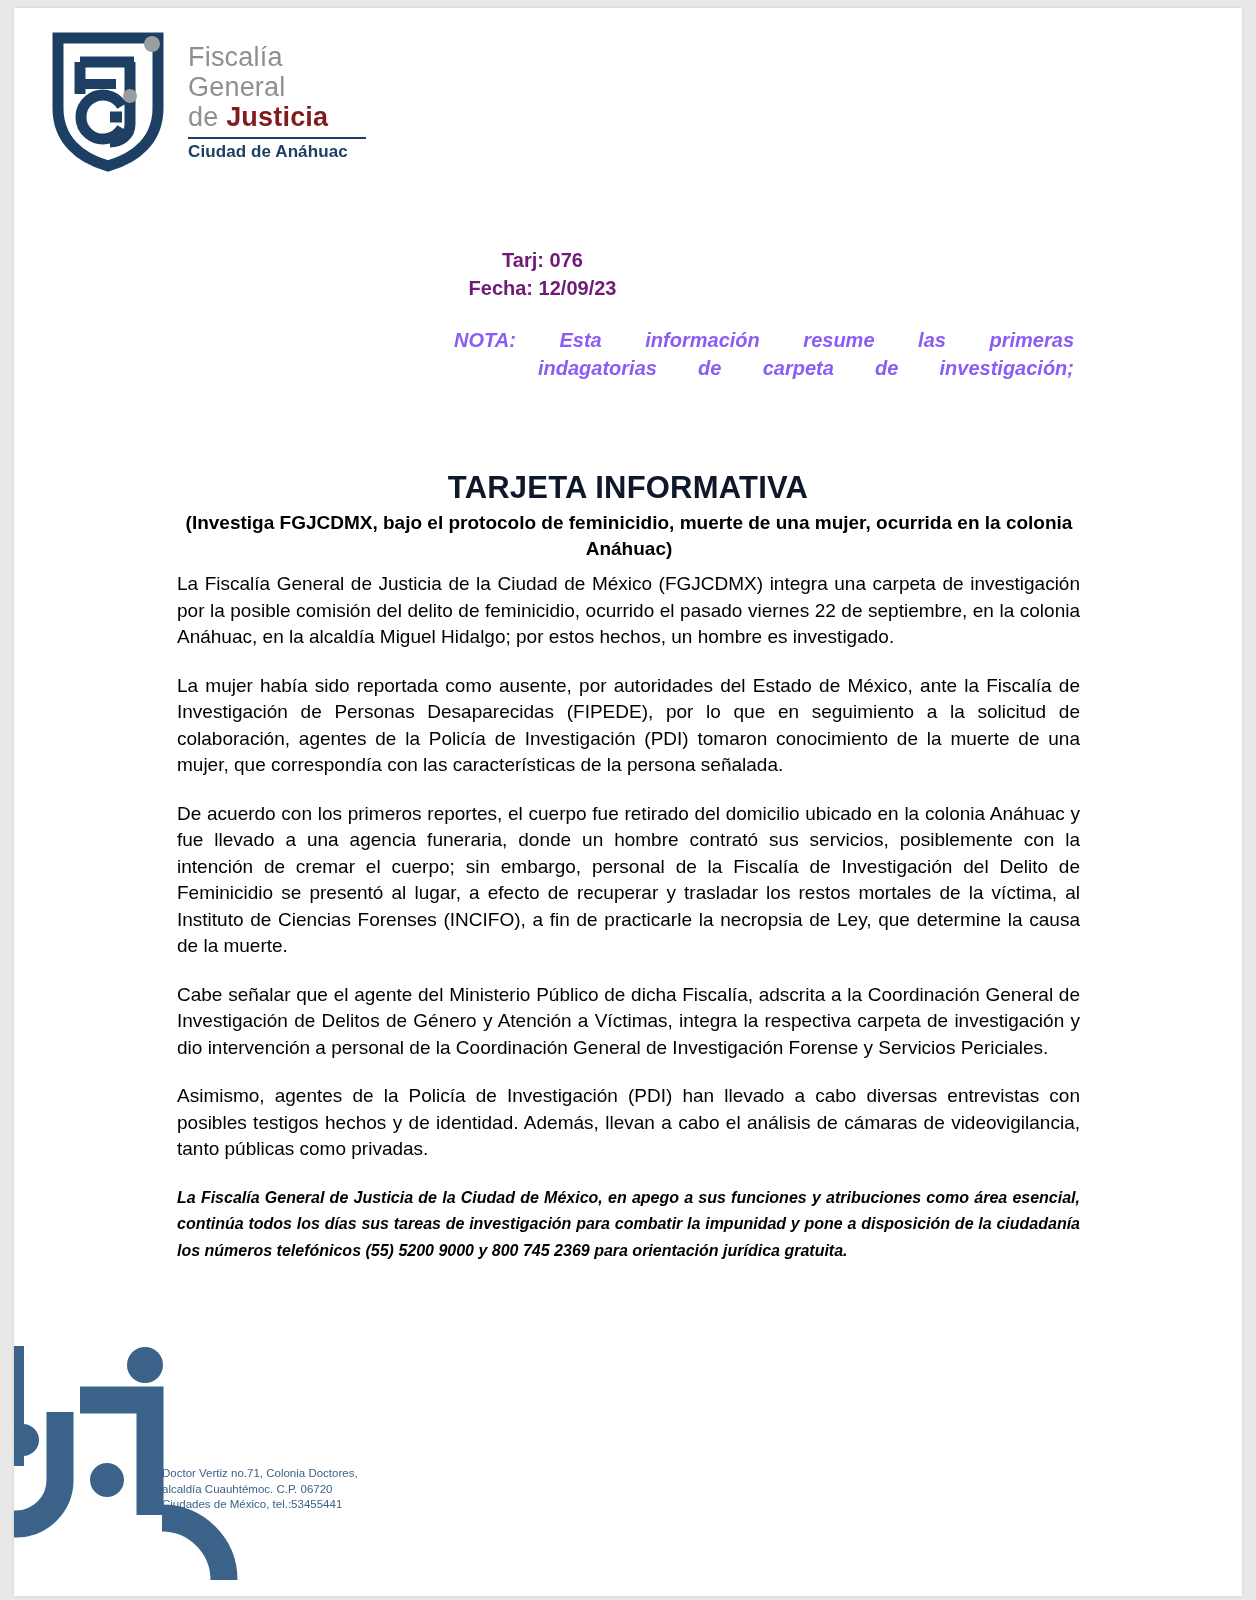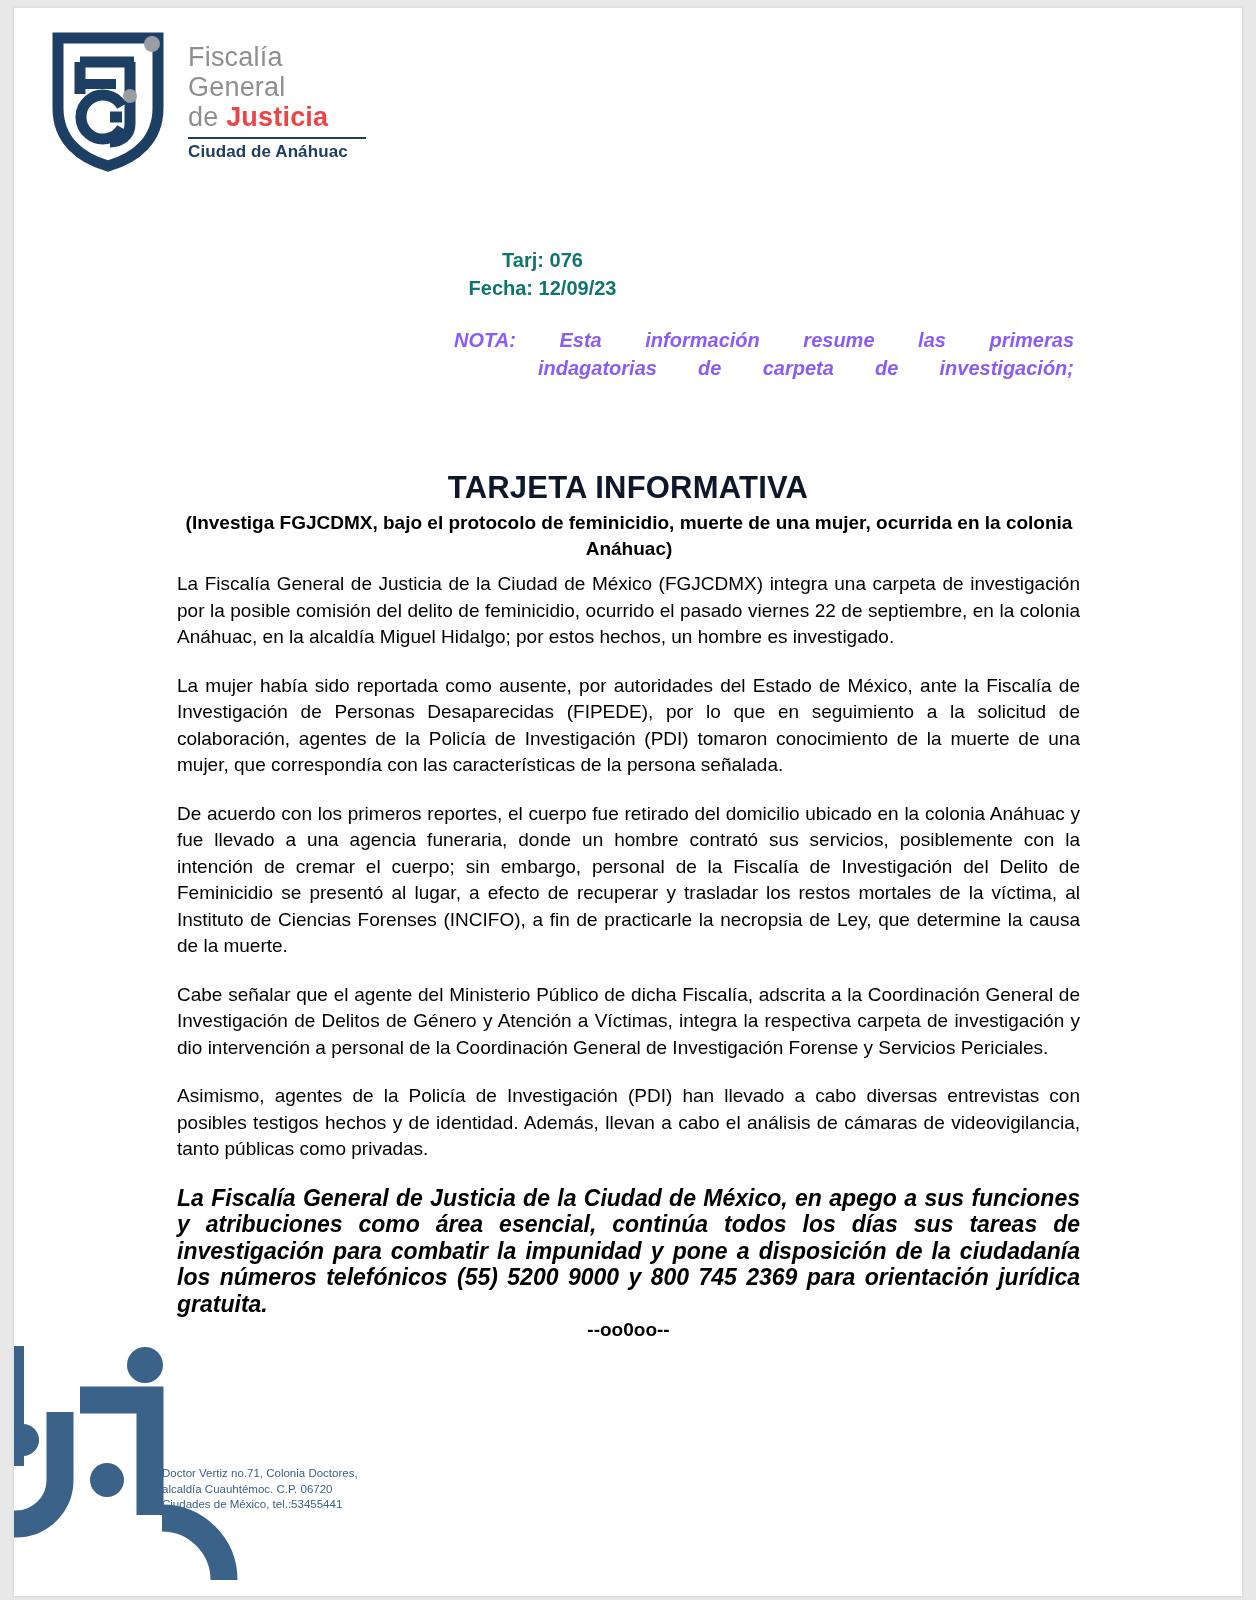--- a/index.html
+++ b/index.html
@@ -43,21 +43,21 @@
     top: 22px;
     width: 190px;
   }
   .logo-line {
     font-size: 27px;
     line-height: 30px;
     color: #8d8f92;
     letter-spacing: 0.2px;
     font-weight: 400;
   }
-  .logo-line b { color: #ef4444; font-weight: 700; }
+  .logo-line b { color: #7f1d1d; font-weight: 700; }
   .logo-rule {
     width: 178px;
     height: 2px;
     background: #1d3f63;
     margin-top: 5px;
     margin-bottom: 3px;
   }
   .logo-sub {
     font-size: 17px;
     font-weight: 700;
@@ -67,21 +67,21 @@
 
   
   .meta {
     position: absolute;
     left: 0;
     top: 238px;
     width: 1049px;
     text-align: center;
     font-size: 20px;
     font-weight: 700;
-    color: #0f766e;
+    color: #701a75;
     line-height: 28px;
     padding-left: 8px;
   }
 
   .nota {
     position: absolute;
     left: 440px;
     top: 318px;
     width: 620px;
     font-size: 20px;
@@ -138,21 +138,21 @@
     width: 903px;
   }
   .para {
     font-size: 19px;
     line-height: 26.5px;
     color: #000;
     text-align: justify;
     margin: 0 0 22px 0;
   }
   .para-bi {
-    font-size: 23px;
+    font-size: 16px;
     line-height: 26.5px;
     font-weight: 700;
     font-style: italic;
     text-align: justify;
     margin: 0;
     color: #000;
   }
   .oo {
     text-align: center;
     font-size: 19px;
@@ -227,21 +227,20 @@
   <div class="title">TARJETA INFORMATIVA</div>
   <div class="subtitle">(Investiga FGJCDMX, bajo el protocolo de feminicidio, muerte de una mujer, ocurrida en la colonia Anáhuac)</div>
 
   <div class="body-col">
     <p class="para">La Fiscalía General de Justicia de la Ciudad de México (FGJCDMX) integra una carpeta de investigación por la posible comisión del delito de feminicidio, ocurrido el pasado viernes 22 de septiembre, en la colonia Anáhuac, en la alcaldía Miguel Hidalgo; por estos hechos, un hombre es investigado.</p>
     <p class="para">La mujer había sido reportada como ausente, por autoridades del Estado de México, ante la Fiscalía de Investigación de Personas Desaparecidas (FIPEDE), por lo que en seguimiento a la solicitud de colaboración, agentes de la Policía de Investigación (PDI) tomaron conocimiento de la muerte de una mujer, que correspondía con las características de la persona señalada.</p>
     <p class="para">De acuerdo con los primeros reportes, el cuerpo fue retirado del domicilio ubicado en la colonia Anáhuac y fue llevado a una agencia funeraria, donde un hombre contrató sus servicios, posiblemente con la intención de cremar el cuerpo; sin embargo, personal de la Fiscalía de Investigación del Delito de Feminicidio se presentó al lugar, a efecto de recuperar y trasladar los restos mortales de la víctima, al Instituto de Ciencias Forenses (INCIFO), a fin de practicarle la necropsia de Ley, que determine la causa de la muerte.</p>
     <p class="para">Cabe señalar que el agente del Ministerio Público de dicha Fiscalía, adscrita a la Coordinación General de Investigación de Delitos de Género y Atención a Víctimas, integra la respectiva carpeta de investigación y dio intervención a personal de la Coordinación General de Investigación Forense y Servicios Periciales.</p>
     <p class="para">Asimismo, agentes de la Policía de Investigación (PDI) han llevado a cabo diversas entrevistas con posibles testigos hechos y de identidad. Además, llevan a cabo el análisis de cámaras de videovigilancia, tanto públicas como privadas.</p>
     <p class="para-bi">La Fiscalía General de Justicia de la Ciudad de México, en apego a sus funciones y atribuciones como área esencial, continúa todos los días sus tareas de investigación para combatir la impunidad y pone a disposición de la ciudadanía los números telefónicos (55) 5200 9000 y 800 745 2369 para orientación jurídica gratuita.</p>
-    <div class="oo">--oo0oo--</div>
   </div>
 
   <div class="left-bar"></div>
   <svg class="watermark" viewBox="0 0 280 300">
     <circle cx="143" cy="57" r="18" fill="#3b6288"></circle>
     <path d="M78 92 H148 V207" stroke="#3b6288" stroke-width="27" fill="none"></path>
     <circle cx="21" cy="132" r="16" fill="#3b6288"></circle>
     <path d="M58 104 V172 A44 44 0 0 1 14 216 L6 216" stroke="#3b6288" stroke-width="27" fill="none"></path>
     <circle cx="105" cy="172" r="17" fill="#3b6288"></circle>
     <path d="M160 210 A62 62 0 0 1 222 272" stroke="#3b6288" stroke-width="27" fill="none"></path>

